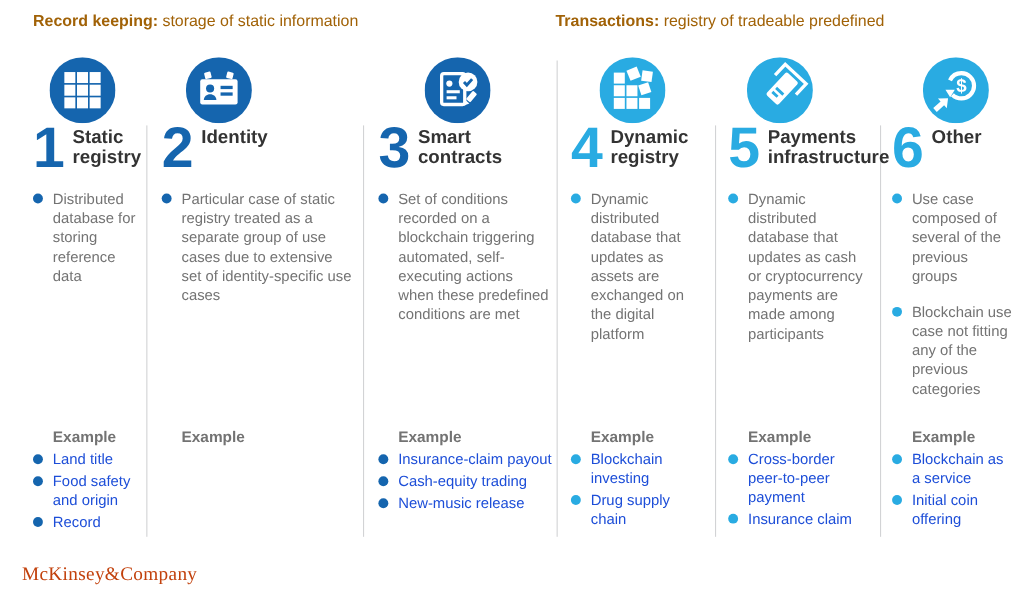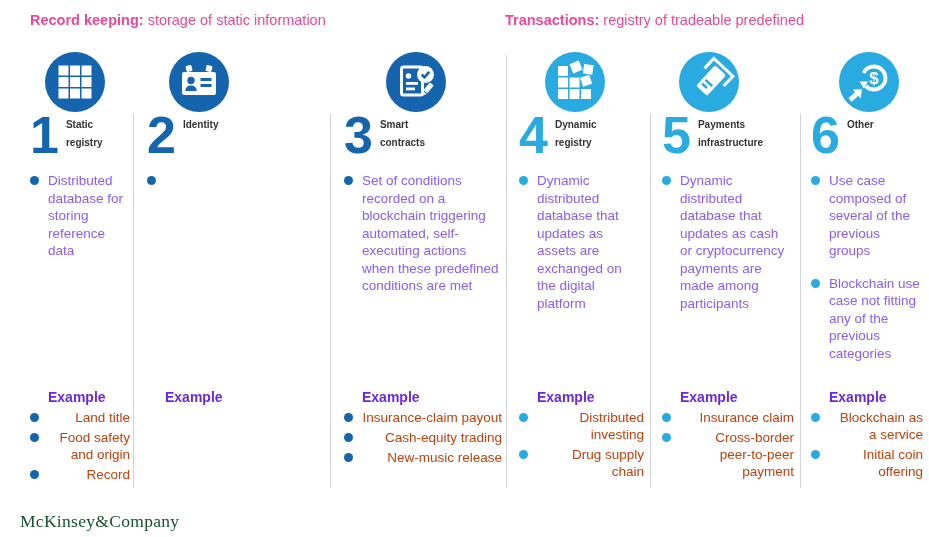--- a/index.html
+++ b/index.html
@@ -1,21 +1,21 @@
 <!DOCTYPE html>
 <html><head>
 <meta charset="utf-8">
 <style>
   html,body{margin:0;padding:0;background:#ffffff;}
   .stage{
     position:relative;width:929px;height:537px;background:#ffffff;
     font-family:"Liberation Sans", sans-serif;overflow:hidden;
   }
   
-  .sec-header{position:absolute;top:12px;font-size:14.5px;color:#ec4899;}
+  .sec-header{position:absolute;top:12px;font-size:14.5px;color:#a16207;}
   .sec-header .bold{font-weight:bold;}
   #hdr-record{left:30px;}
   #hdr-trans{left:505px;}
 
   
   .divider{position:absolute;width:1px;background:#d2d3d5;}
   .div-col{top:114px;height:374px;}
   .div-section{top:55px;height:433px;}
 
   
@@ -29,34 +29,34 @@
   #col3 .icon-wrap{left:42px;}
   #col4 .icon-wrap{left:26px;}
   #col5 .icon-wrap{left:17px;}
   #col6 .icon-wrap{left:28px;}
   .ic-bg{fill:var(--accent);}
   .ic-fg{fill:var(--accent);}
   .ic-stroke{stroke:var(--accent);}
 
   .numrow{position:absolute;top:114px;left:0;display:flex;gap:7px;align-items:flex-start;}
   .num{font-size:52px;line-height:42px;font-weight:bold;color:var(--accent);}
-  .title{font-size:10px;font-weight:bold;color:#333;line-height:18px;margin-top:2px;width:min-content;}
+  .title{font-size:17px;font-weight:bold;color:#333;line-height:18px;margin-top:2px;width:min-content;}
 
   ul{list-style:none;margin:0;padding:0;}
   .bullets{position:absolute;top:172px;left:0;right:0;}
-  .bullets li{position:relative;padding-left:18px;font-size:13.5px;line-height:17.5px;color:#8b5cf6;margin-bottom:15px;}
+  .bullets li{position:relative;padding-left:18px;font-size:13.5px;line-height:17.5px;color:#737373;margin-bottom:15px;}
   .dot{position:absolute;left:0;top:4px;width:9px;height:9px;border-radius:50%;background:var(--accent);}
 
   .example{position:absolute;top:389px;left:0;right:0;}
-  .example-label{font-size:14px;font-weight:bold;color:#6d28d9;padding-left:18px;margin-bottom:4px;}
-  .example li{position:relative;padding-left:18px;font-size:13.5px;line-height:17px;color:#c2410c;margin-bottom:3px;text-align:right;}
+  .example-label{font-size:14px;font-weight:bold;color:#737373;padding-left:18px;margin-bottom:4px;}
+  .example li{position:relative;padding-left:18px;font-size:13.5px;line-height:17px;color:#1d4ed8;margin-bottom:3px;}
 
   .footer-logo{
     position:absolute;left:20px;top:511px;
-    font-family:"Liberation Serif", serif;font-size:17.5px;color:#14532d;letter-spacing:0.3px;
+    font-family:"Liberation Serif", serif;font-size:17.5px;color:#c2410c;letter-spacing:0.3px;
   }
 </style>
 </head>
 <body>
 
 <div class="stage">
 
   <div class="sec-header" id="hdr-record">
     <span class="bold">Record keeping:</span><span> storage of static information</span>
   </div>
@@ -119,21 +119,21 @@
           <rect x="31.5" y="26" width="11" height="3"></rect>
           <rect x="31.5" y="32" width="11" height="3"></rect>
         </g>
       </svg>
     </span>
     <div class="numrow">
       <span class="num">2</span>
       <span class="title">Identity</span>
     </div>
     <ul class="bullets">
-      <li><span class="dot"></span></li>
+      <li><span class="dot"></span><span>Particular case of static registry treated as a separate group of use cases due to extensive set of identity-specific use cases</span></li>
     </ul>
     <div class="example">
       <div class="example-label">Example</div>
     </div>
   </div>
 
   <div class="col sec-blue" id="col3" style="left:344px;width:158px;">
     <span class="icon-wrap">
       <svg width="60" height="60" viewBox="0 0 60 60">
         <circle class="ic-bg" cx="30" cy="30" r="30"></circle>
@@ -186,21 +186,21 @@
     <div class="numrow">
       <span class="num">4</span>
       <span class="title">Dynamic registry</span>
     </div>
     <ul class="bullets">
       <li><span class="dot"></span><span>Dynamic distributed database that updates as assets are exchanged on the digital platform</span></li>
     </ul>
     <div class="example">
       <div class="example-label">Example</div>
       <ul>
-        <li><span class="dot"></span><span>Distributed investing</span></li>
+        <li><span class="dot"></span><span>Blockchain investing</span></li>
         <li><span class="dot"></span><span>Drug supply chain</span></li>
       </ul>
     </div>
   </div>
 
   <div class="col sec-cyan" id="col5" style="left:662px;width:132px;">
     <span class="icon-wrap">
       <svg width="60" height="60" viewBox="0 0 60 60">
         <circle class="ic-bg" cx="30" cy="30" r="30"></circle>
         <g transform="rotate(43 30 30)">
@@ -214,22 +214,22 @@
     <div class="numrow">
       <span class="num">5</span>
       <span class="title">Payments infrastructure</span>
     </div>
     <ul class="bullets">
       <li><span class="dot"></span><span>Dynamic distributed database that updates as cash or cryptocurrency payments are made among participants</span></li>
     </ul>
     <div class="example">
       <div class="example-label">Example</div>
       <ul>
+        <li><span class="dot"></span><span>Cross-border peer-to-peer payment</span></li>
         <li><span class="dot"></span><span>Insurance claim</span></li>
-        <li><span class="dot"></span><span>Cross-border peer-to-peer payment</span></li>
       </ul>
     </div>
   </div>
 
   <div class="col sec-cyan" id="col6" style="left:811px;width:112px;">
     <span class="icon-wrap">
       <svg width="60" height="60" viewBox="0 0 60 60">
         <circle class="ic-bg" cx="30" cy="30" r="30"></circle>
         <circle cx="35" cy="26" r="11.5" fill="none" stroke="#fff" stroke-width="3.8" stroke-dasharray="27 14 32"></circle>
         <path d="M20.5 29.5 h8.5 l-4.2 7 z" fill="#fff"></path>

